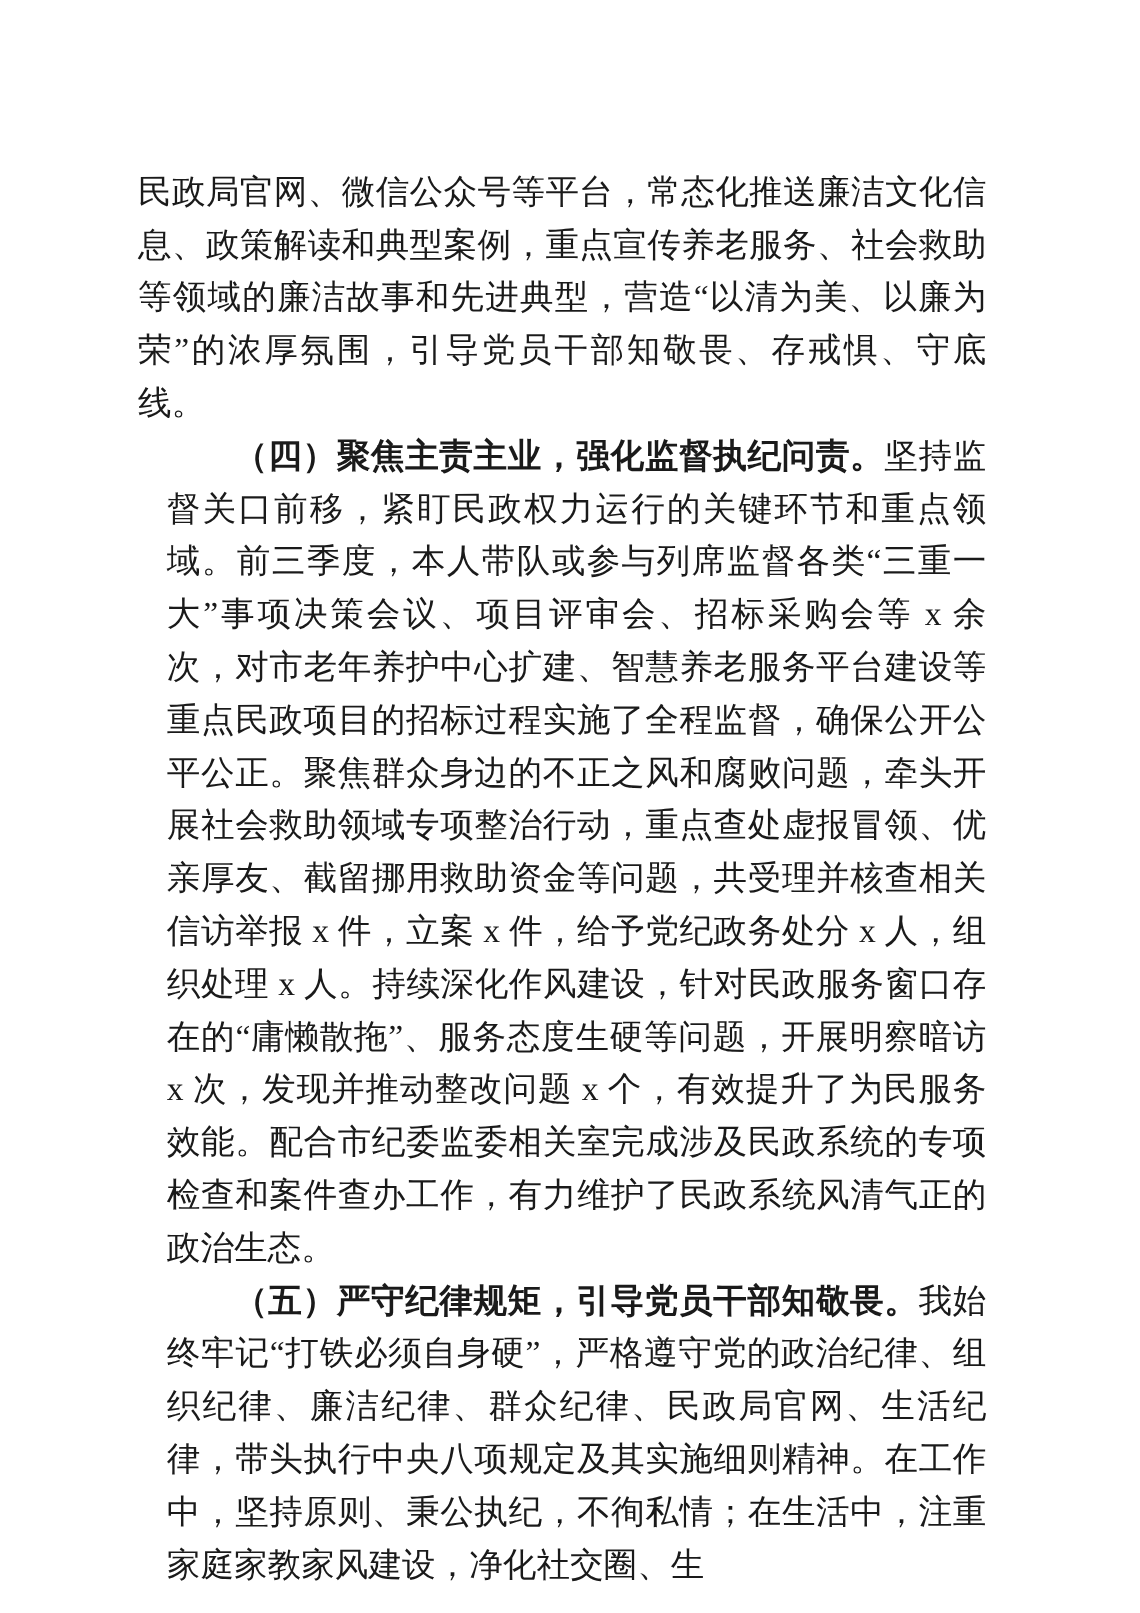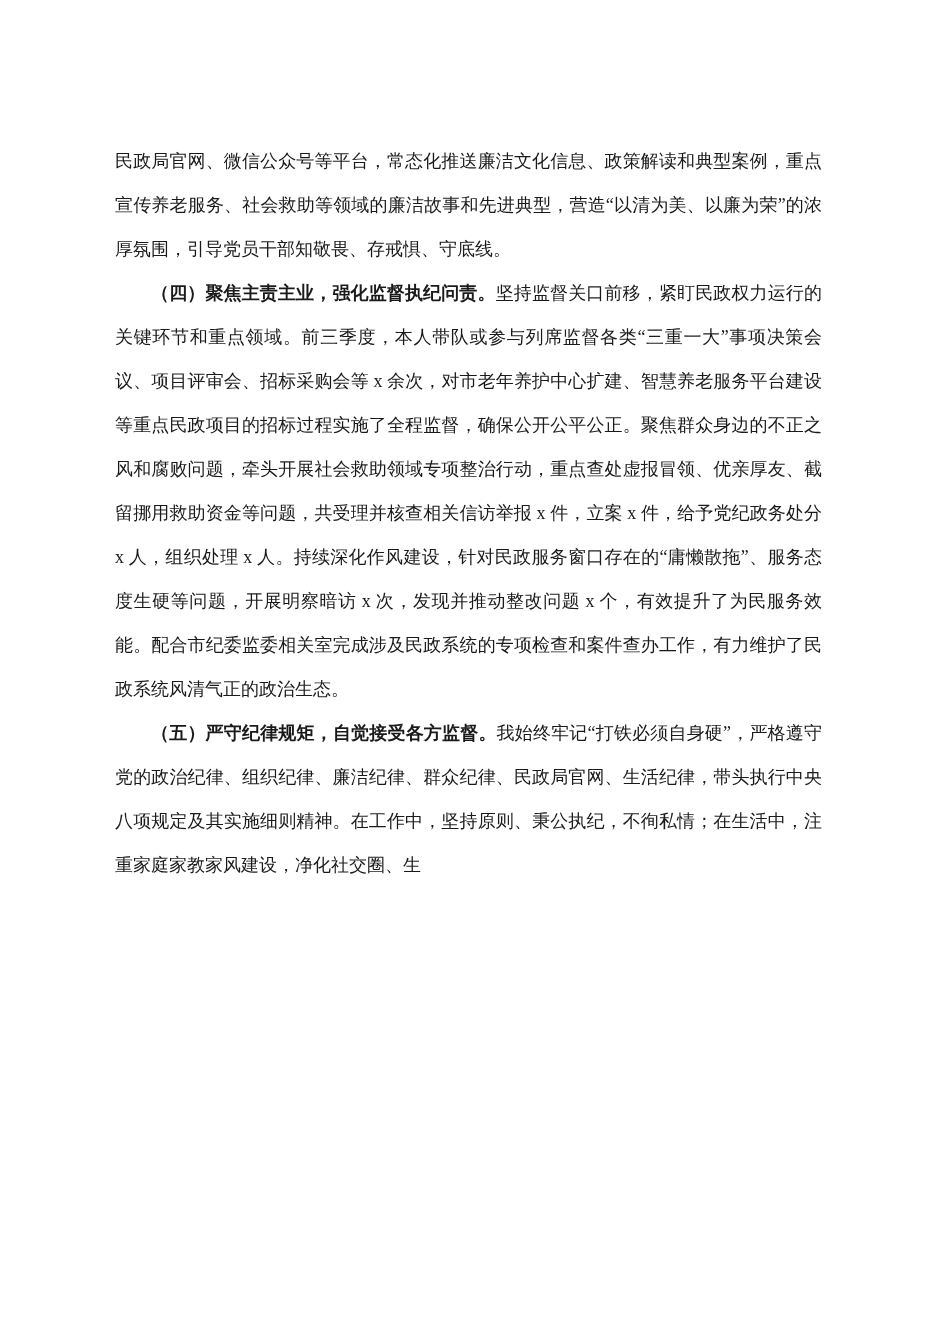--- a/index.html
+++ b/index.html
@@ -24,40 +24,41 @@
   }
   .textblock {
     position: absolute;
     left: 115px;
     top: 139px;
     width: 707px;
   }
   .para {
     margin: 0;
     padding: 0;
-    font-size: 18px;
+    font-size: 28px;
     line-height: 44px;
     color: #1a1a1a;
     text-align: justify;
     letter-spacing: 0;
     word-break: break-all;
   }
   .para.indent {
     text-indent: 2em;
+    margin-left: 24px;
   }
   .lead {
     font-weight: bold;
   }
 </style>
 </head>
 <body>
 
 <div class="page">
   <div class="textblock">
 
     <p class="para"><span class="lead"></span><span>民政局官网、微信公众号等平台，常态化推送廉洁文化信息、政策解读和典型案例，重点宣传养老服务、社会救助等领域的廉洁故事和先进典型，营造“以清为美、以廉为荣”的浓厚氛围，引导党员干部知敬畏、存戒惧、守底线。</span></p>
 
     <p class="para indent"><span class="lead">（四）聚焦主责主业，强化监督执纪问责。</span><span>坚持监督关口前移，紧盯民政权力运行的关键环节和重点领域。前三季度，本人带队或参与列席监督各类“三重一大”事项决策会议、项目评审会、招标采购会等 x 余次，对市老年养护中心扩建、智慧养老服务平台建设等重点民政项目的招标过程实施了全程监督，确保公开公平公正。聚焦群众身边的不正之风和腐败问题，牵头开展社会救助领域专项整治行动，重点查处虚报冒领、优亲厚友、截留挪用救助资金等问题，共受理并核查相关信访举报 x 件，立案 x 件，给予党纪政务处分 x 人，组织处理 x 人。持续深化作风建设，针对民政服务窗口存在的“庸懒散拖”、服务态度生硬等问题，开展明察暗访 x 次，发现并推动整改问题 x 个，有效提升了为民服务效能。配合市纪委监委相关室完成涉及民政系统的专项检查和案件查办工作，有力维护了民政系统风清气正的政治生态。</span></p>
 
-    <p class="para indent"><span class="lead">（五）严守纪律规矩，自觉接受各方监督。</span><span>我始终牢记“打铁必须自身硬”，严格遵守党的政治纪律、组织纪律、廉洁纪律、群众纪律、民政局官网、生活纪律，带头执行中央八项规定及其实施细则精神。在工作中，坚持原则、秉公执纪，不徇私情；在生活中，注重家庭家教家风建设，净化社交圈、生</span></p>
+    <p class="para indent"><span class="lead">（五）严守纪律规矩，引导党员干部知敬畏。</span><span>我始终牢记“打铁必须自身硬”，严格遵守党的政治纪律、组织纪律、廉洁纪律、群众纪律、民政局官网、生活纪律，带头执行中央八项规定及其实施细则精神。在工作中，坚持原则、秉公执纪，不徇私情；在生活中，注重家庭家教家风建设，净化社交圈、生</span></p>
 
   </div>
 </div>
 
 </body></html>

